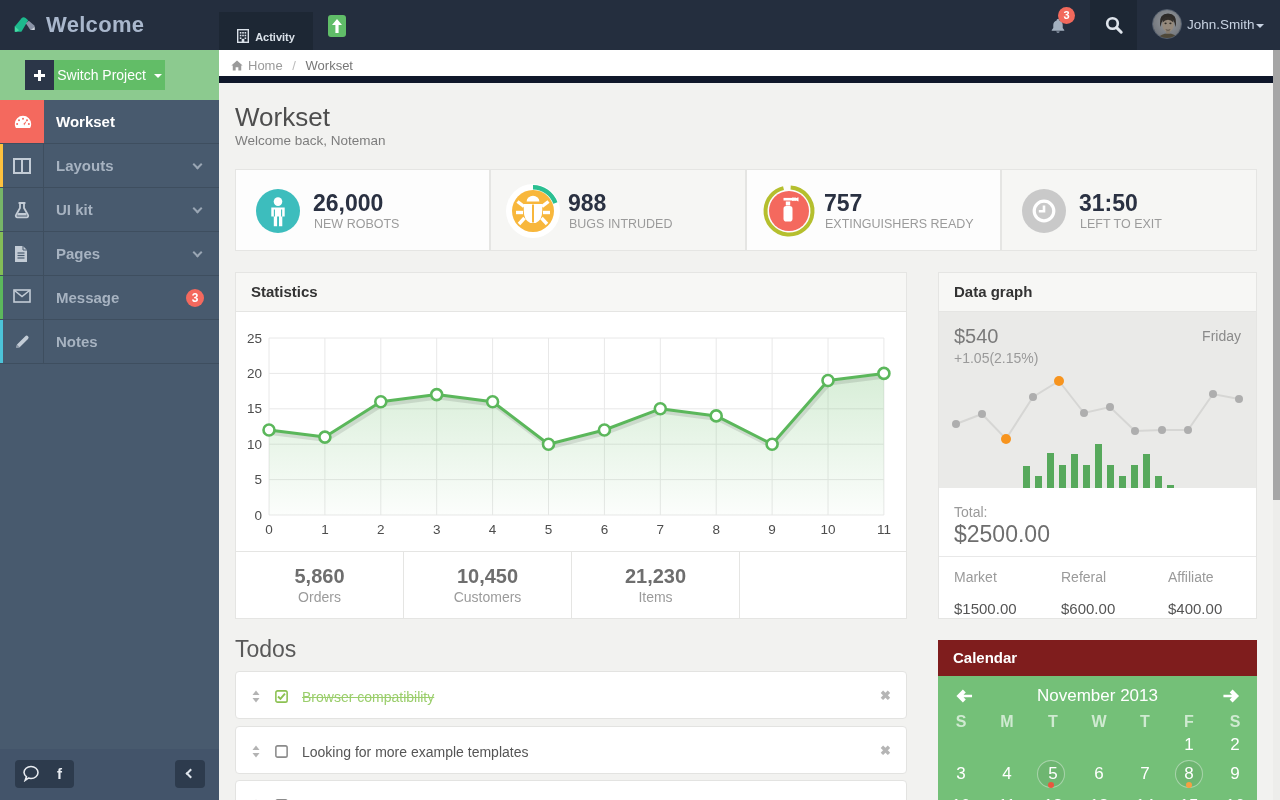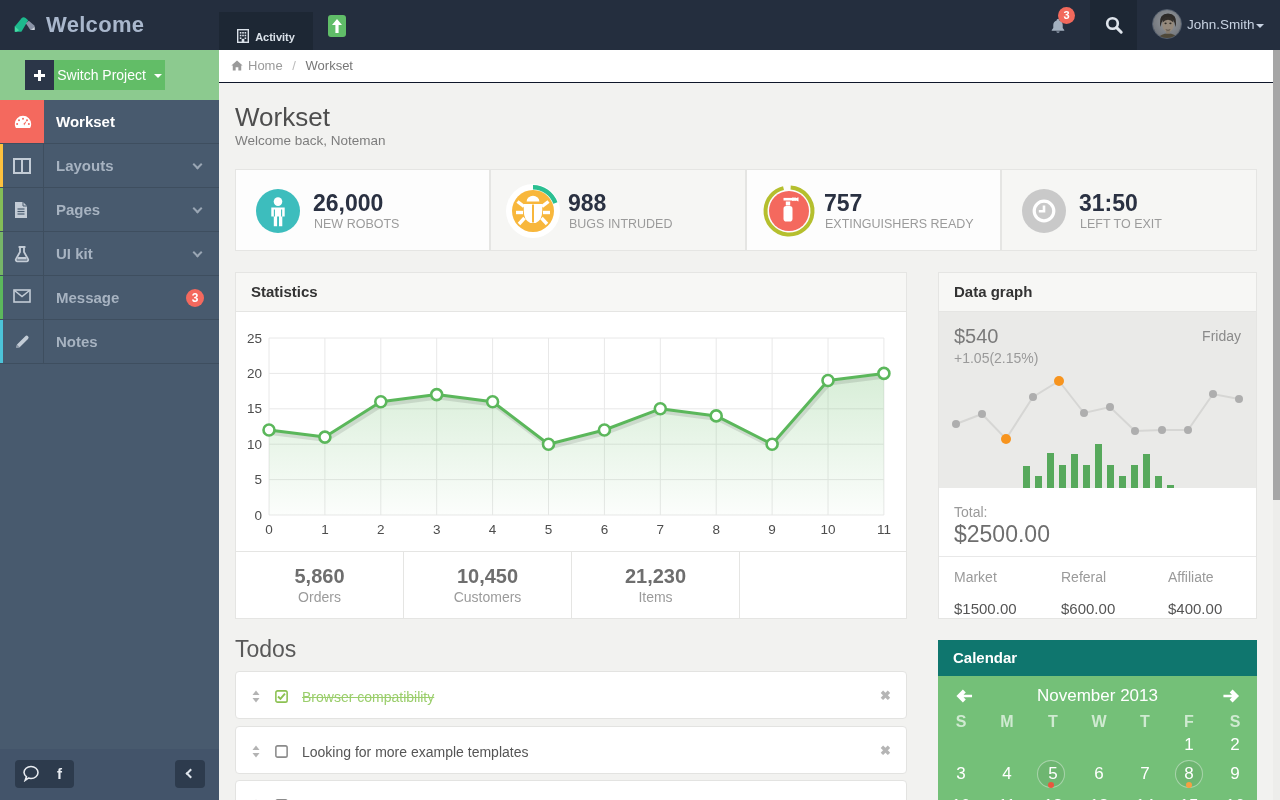--- a/index.html
+++ b/index.html
@@ -31,21 +31,21 @@
 .mitem.active .ic { background:#f4695e; border-right-color:#f4695e; }
 .mitem.active .lbl { color:#fff; }
 .mbadge { position:absolute; left:186px; top:13px; width:18px; height:18px; background:#f4695e; border-radius:50%; color:#fff; font-size:12px; font-weight:bold; text-align:center; line-height:18px; }
 #sidefoot { position:absolute; bottom:0; left:0; width:219px; height:51px; background:#43546a; }
 .fbox { position:absolute; background:#2d3b4d; border-radius:4px; height:28px; }
 #fbox1 { left:15px; top:11px; width:59px; }
 #fbox2 { left:175px; top:11px; width:30px; }
 #fbox1 .fb { position:absolute; left:42px; top:5px; color:#e8ecf1; font-weight:bold; font-size:15px; }
 #fbox2 .ch { position:absolute; left:12px; top:10px; width:7px; height:7px; border-left:2px solid #dfe5ec; border-bottom:2px solid #dfe5ec; transform:rotate(45deg); }
 #main { position:absolute; top:50px; left:219px; width:1054px; height:750px; background:#f2f2f0; }
-#breadcrumb { position:absolute; top:0; left:0; width:1054px; height:33px; background:#fff; border-bottom:1px solid #0f172a; font-size:13px; color:#9a9a9a; line-height:32px; }
+#breadcrumb { position:absolute; top:0; left:0; width:1054px; height:33px; background:#fff; border-bottom:7px solid #0f172a; font-size:13px; color:#9a9a9a; line-height:32px; }
 #breadcrumb .inner { margin-left:12px; }
 #breadcrumb .sep { margin:0 6px; color:#bbb; }
 #breadcrumb .cur { color:#777; }
 #pagetitle { position:absolute; top:52px; left:16px; }
 #pagetitle h1 { font-size:26px; font-weight:normal; color:#4e4e4e; line-height:31px; }
 #pagetitle p { font-size:13.5px; color:#7d7d7d; margin-top:0; line-height:15px; }
 #cards { position:absolute; top:119px; left:16px; width:1022px; height:82px; }
 .card { position:absolute; top:0; height:82px; width:255px; border:1px solid #e5e5e3; background:#fdfdfd; }
 .card.alt { background:#f6f6f4; }
 .card .circ { position:absolute; left:20px; top:19px; width:44px; height:44px; border-radius:50%; }
@@ -72,21 +72,21 @@
 #dgrey .day { position:absolute; right:15px; top:16px; font-size:14px; color:#8a8a8a; }
 #dgrey .pct { position:absolute; left:15px; top:38px; font-size:14px; color:#9a9a9a; }
 #dwhite { position:absolute; top:215px; left:0; width:317px; height:68px; background:#fff; }
 #dwhite .t { position:absolute; left:15px; top:16px; font-size:14px; color:#9a9a9a; }
 #dwhite .v { position:absolute; left:15px; top:33px; font-size:23px; color:#6e6e6e; }
 #dbottom { position:absolute; top:283px; left:0; width:317px; height:62px; border-top:1px solid #e8e8e8; }
 #dbottom .col { position:absolute; top:12px; }
 #dbottom .col .l { font-size:14px; color:#9a9a9a; }
 #dbottom .col .v { font-size:15px; color:#555; margin-top:15px; }
 #calpanel { position:absolute; left:719px; top:590px; width:319px; height:160px; background:#74c078; overflow:hidden; }
-#calhead { height:36px; background:#0f766e; color:#fff; font-size:15px; font-weight:bold; line-height:36px; padding-left:15px; }
+#calhead { height:36px; background:#7f1d1d; color:#fff; font-size:15px; font-weight:bold; line-height:36px; padding-left:15px; }
 #calnav { position:absolute; top:36px; left:0; width:319px; height:38px; color:#fff; }
 #calnav .m { text-align:center; line-height:40px; font-size:17px; }
 #calnav svg { position:absolute; top:13px; }
 #caldays span, .crow span { position:absolute; width:46px; text-align:center; }
 #caldays { position:absolute; top:73px; left:0; width:319px; height:20px; }
 #caldays span { color:rgba(255,255,255,0.66); font-size:16px; font-weight:bold; }
 .crow { position:absolute; left:0; width:319px; }
 .crow span { color:#fff; font-size:17px; }
 .dcirc { position:absolute; width:28px; height:28px; border-radius:50%; background:rgba(0,0,0,0.05); border:1px solid rgba(255,255,255,0.4); }
 .ddot { position:absolute; width:6px; height:6px; border-radius:50%; }
@@ -187,44 +187,44 @@
             <rect x="1" y="2" width="16" height="14" fill="none" stroke="#c3ccd6" stroke-width="2"></rect>
             <line x1="9" y1="2" x2="9" y2="16" stroke="#c3ccd6" stroke-width="2"></line>
           </svg>
         </div>
         <div class="strip" style="background:#fdc13e"></div>
         <div class="lbl">Layouts</div>
         <div class="chev"></div>
       </div>
     <div class="mitem">
         <div class="ic">
+          <svg width="18" height="18" viewBox="0 0 18 18">
+            <path d="M7 2 L11 2 L11 7 L15 14 a1.5 1.5 0 0 1 -1.3 2.3 L4.3 16.3 A1.5 1.5 0 0 1 3 14 L7 7 Z" fill="none" stroke="#c3ccd6" stroke-width="1.8"></path>
+            <path d="M5.2 12 L12.8 12 L14 14.6 L4 14.6 Z" fill="#c3ccd6"></path>
+            <line x1="5.5" y1="2" x2="12.5" y2="2" stroke="#c3ccd6" stroke-width="1.8"></line>
+          </svg>
+        </div>
+        <div class="strip" style="background:#77b568"></div>
+        <div class="lbl">UI kit</div>
+        <div class="chev"></div>
+      </div>
+    <div class="mitem">
+        <div class="ic">
           <svg width="16" height="18" viewBox="0 0 16 18">
             <path d="M2 1 L10 1 L14 5 L14 17 L2 17 Z" fill="#c3ccd6"></path>
             <path d="M10 1 L10 5 L14 5" fill="none" stroke="#485a6e" stroke-width="1"></path>
             <g stroke="#485a6e" stroke-width="1.2">
               <line x1="4.5" y1="8" x2="11.5" y2="8"></line>
               <line x1="4.5" y1="10.5" x2="11.5" y2="10.5"></line>
               <line x1="4.5" y1="13" x2="11.5" y2="13"></line>
             </g>
           </svg>
         </div>
         <div class="strip" style="background:#84bd57"></div>
         <div class="lbl">Pages</div>
-        <div class="chev"></div>
-      </div>
-    <div class="mitem">
-        <div class="ic">
-          <svg width="18" height="18" viewBox="0 0 18 18">
-            <path d="M7 2 L11 2 L11 7 L15 14 a1.5 1.5 0 0 1 -1.3 2.3 L4.3 16.3 A1.5 1.5 0 0 1 3 14 L7 7 Z" fill="none" stroke="#c3ccd6" stroke-width="1.8"></path>
-            <path d="M5.2 12 L12.8 12 L14 14.6 L4 14.6 Z" fill="#c3ccd6"></path>
-            <line x1="5.5" y1="2" x2="12.5" y2="2" stroke="#c3ccd6" stroke-width="1.8"></line>
-          </svg>
-        </div>
-        <div class="strip" style="background:#77b568"></div>
-        <div class="lbl">UI kit</div>
         <div class="chev"></div>
       </div>
     <div class="mitem">
         <div class="ic">
           <svg width="18" height="14" viewBox="0 0 18 14">
             <rect x="1" y="1" width="16" height="12" fill="none" stroke="#c3ccd6" stroke-width="1.6"></rect>
             <path d="M1.5 1.5 L9 7.5 L16.5 1.5" fill="none" stroke="#c3ccd6" stroke-width="1.6"></path>
           </svg>
         </div>
         <div class="strip" style="background:#5cb85c"></div>

